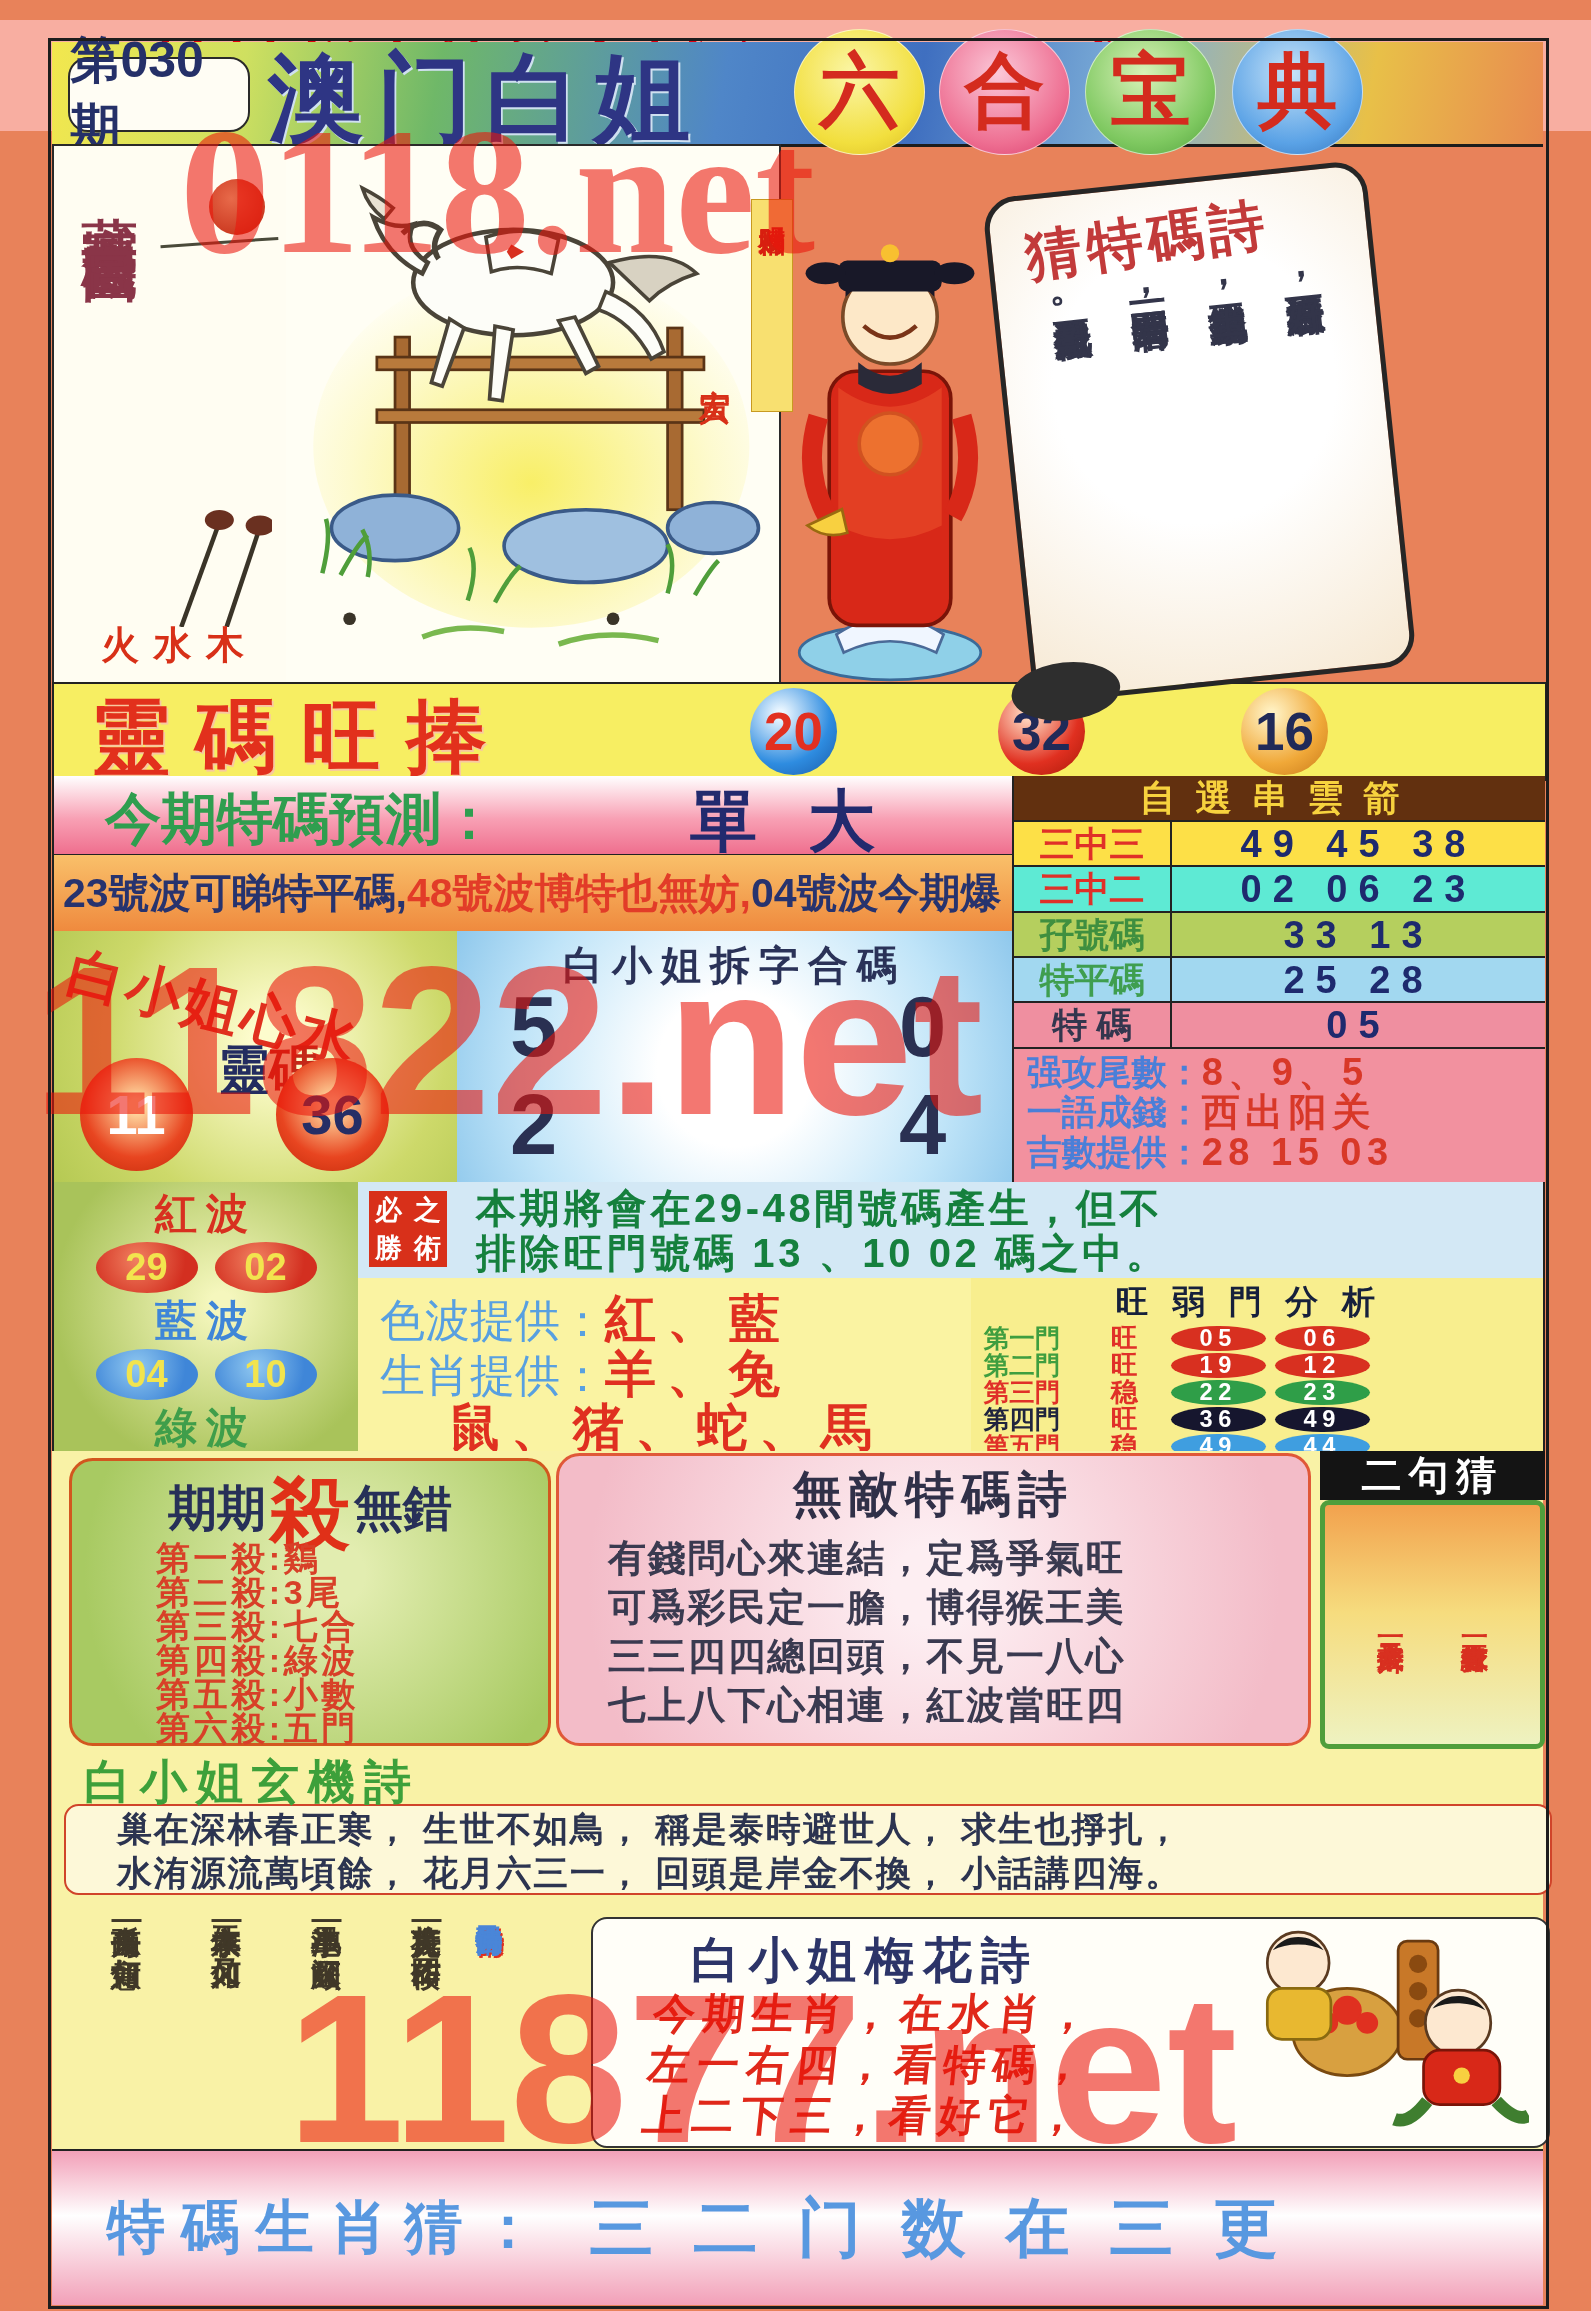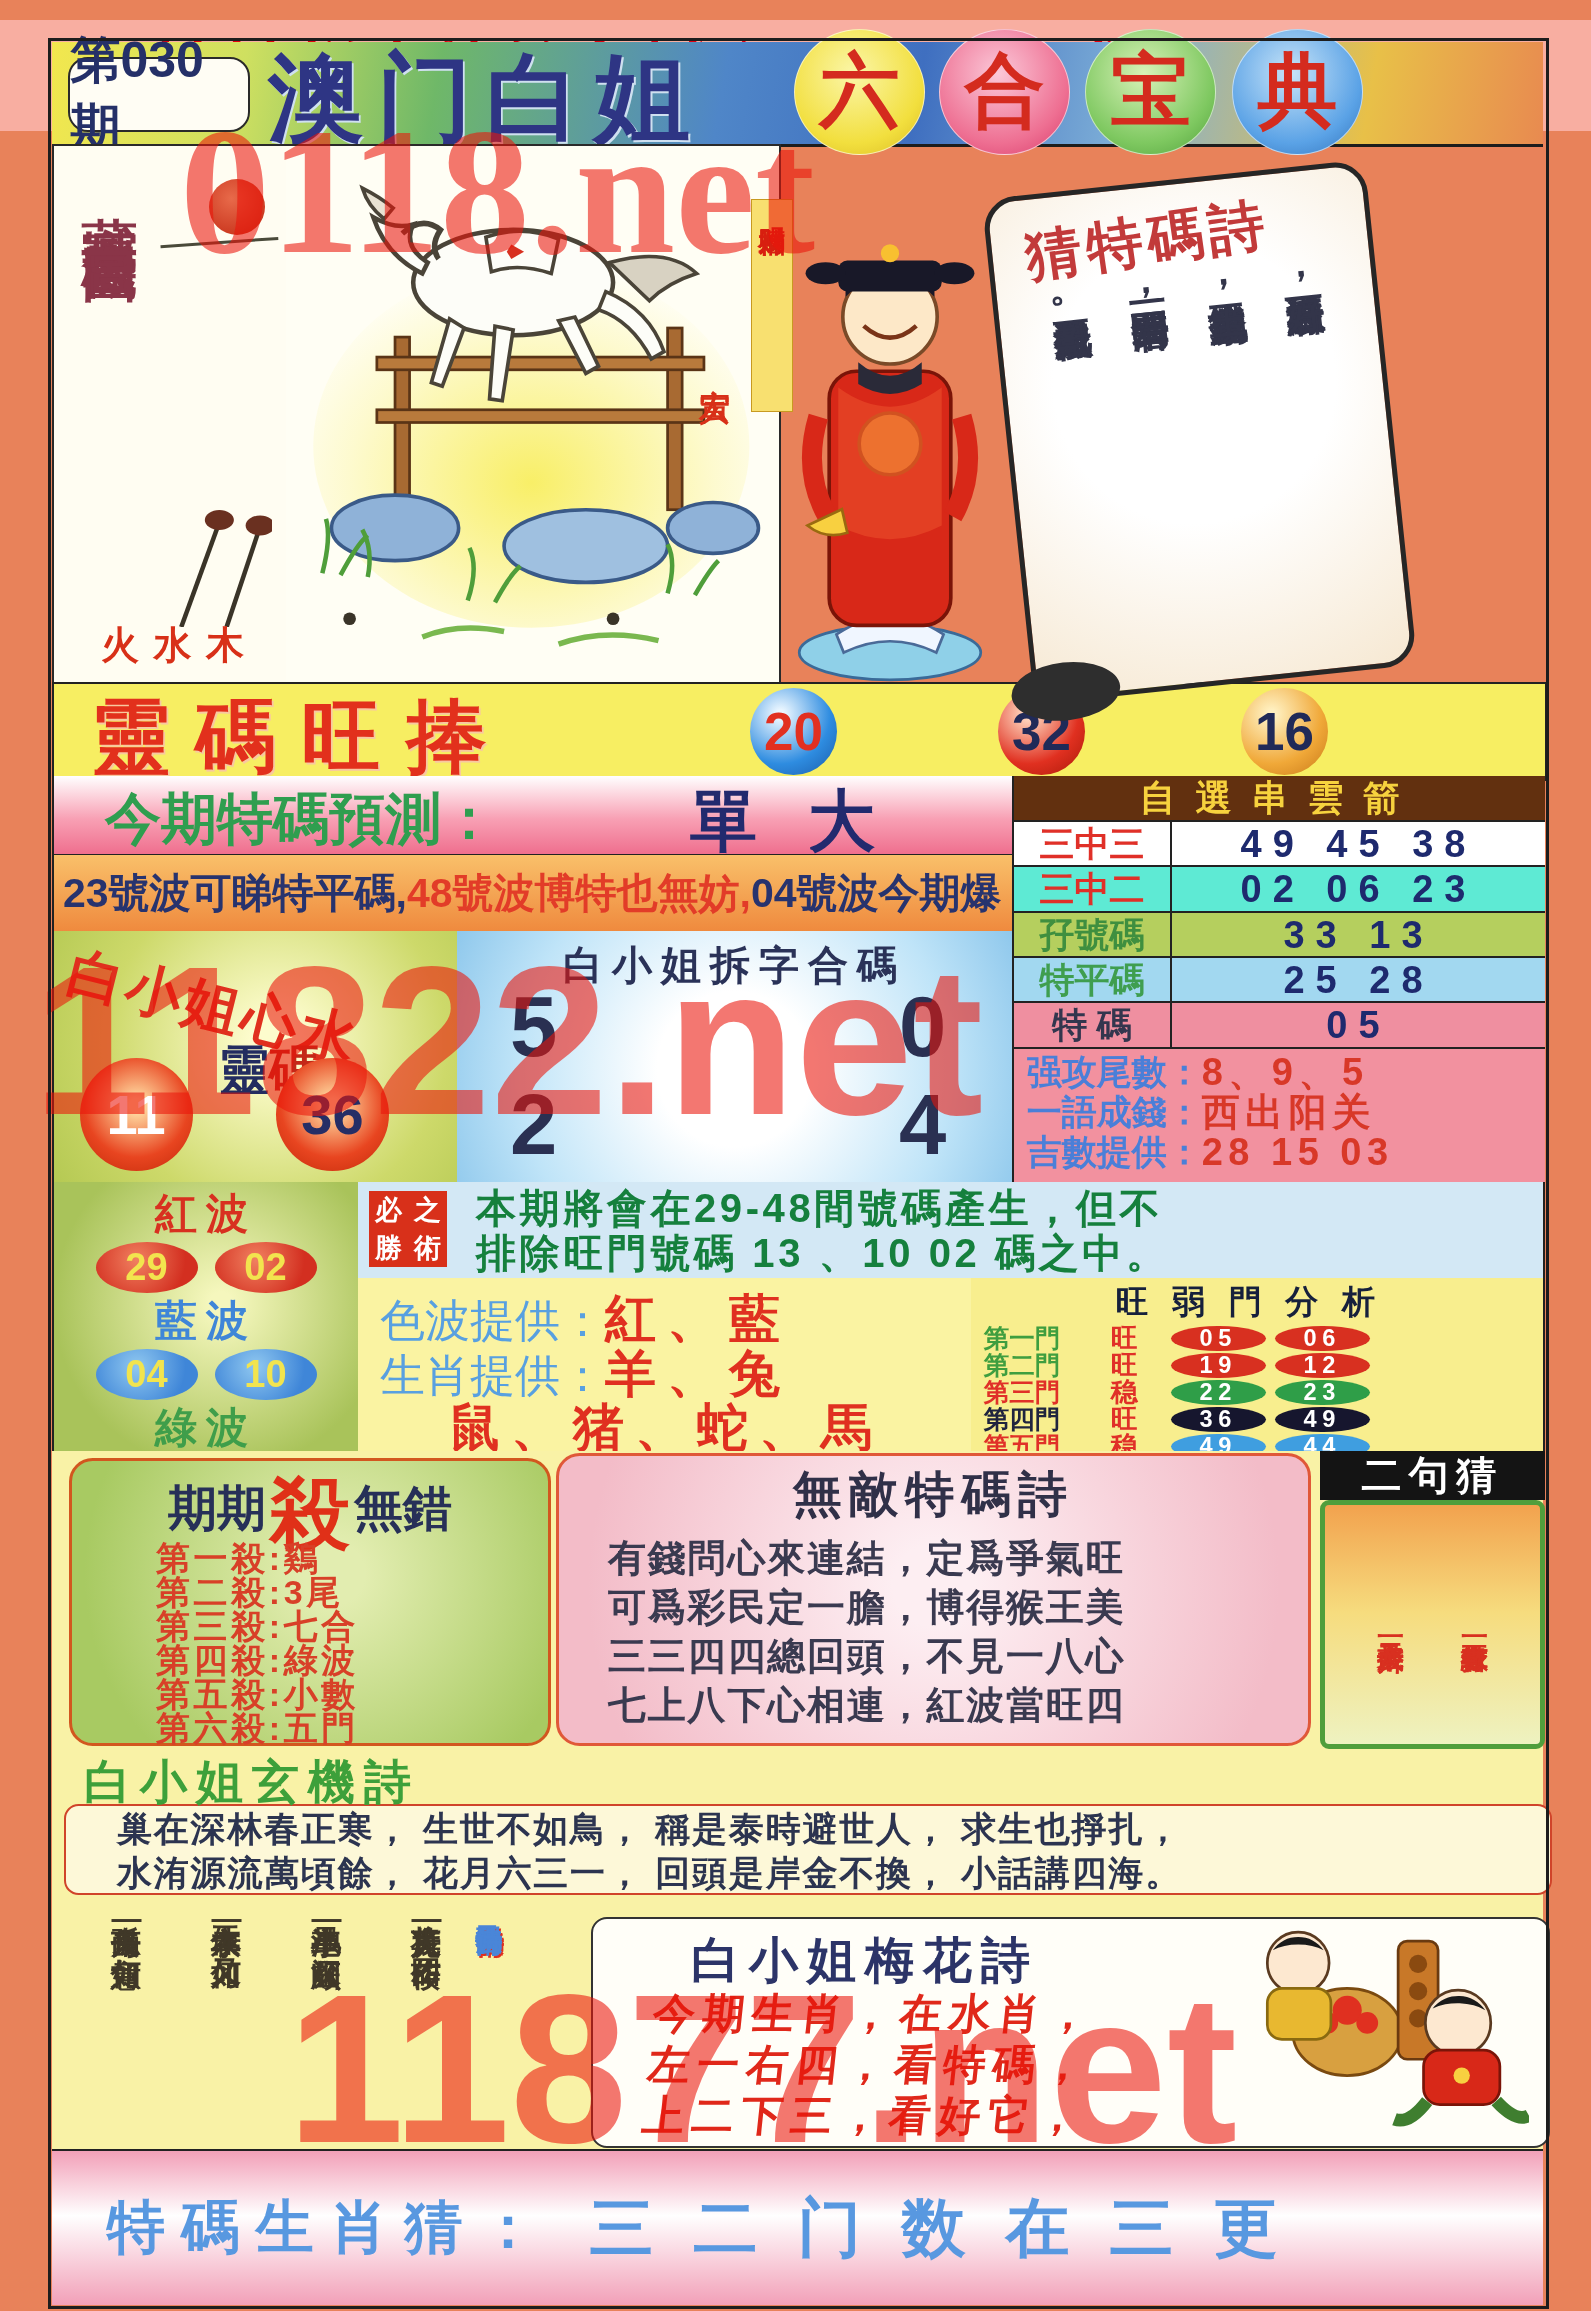--- a/index.html
+++ b/index.html
@@ -280,21 +280,21 @@
   </div>
 
   <div class="abs" id="note-row">
     <span class="note-navy">23號波可睇特平碼,</span>
     <span class="note-red">48號波博特也無妨,</span>
     <span class="note-navy">04號波今期爆</span>
   </div>
 
   <div class="abs" id="zixuan">
     <div class="abs" id="zx-header">自選串雲箭</div>
-    <div class="abs zx-row" style="top:44px;background:#ffffff">
+    <div class="abs zx-row" style="top:44px;background:#fde047">
       <div class="zx-label" style="color:#e03028">三中三</div>
       <div class="zx-val">49 45 38</div>
     </div>
     <div class="abs zx-row" style="top:89px;background:#5eead4">
       <div class="zx-label" style="color:#e03028">三中二</div>
       <div class="zx-val">02 06 23</div>
     </div>
     <div class="abs zx-row" style="top:135px;background:#b5cf5e">
       <div class="zx-label" style="color:#3f8f3f">孖號碼</div>
       <div class="zx-val">33 13</div>

